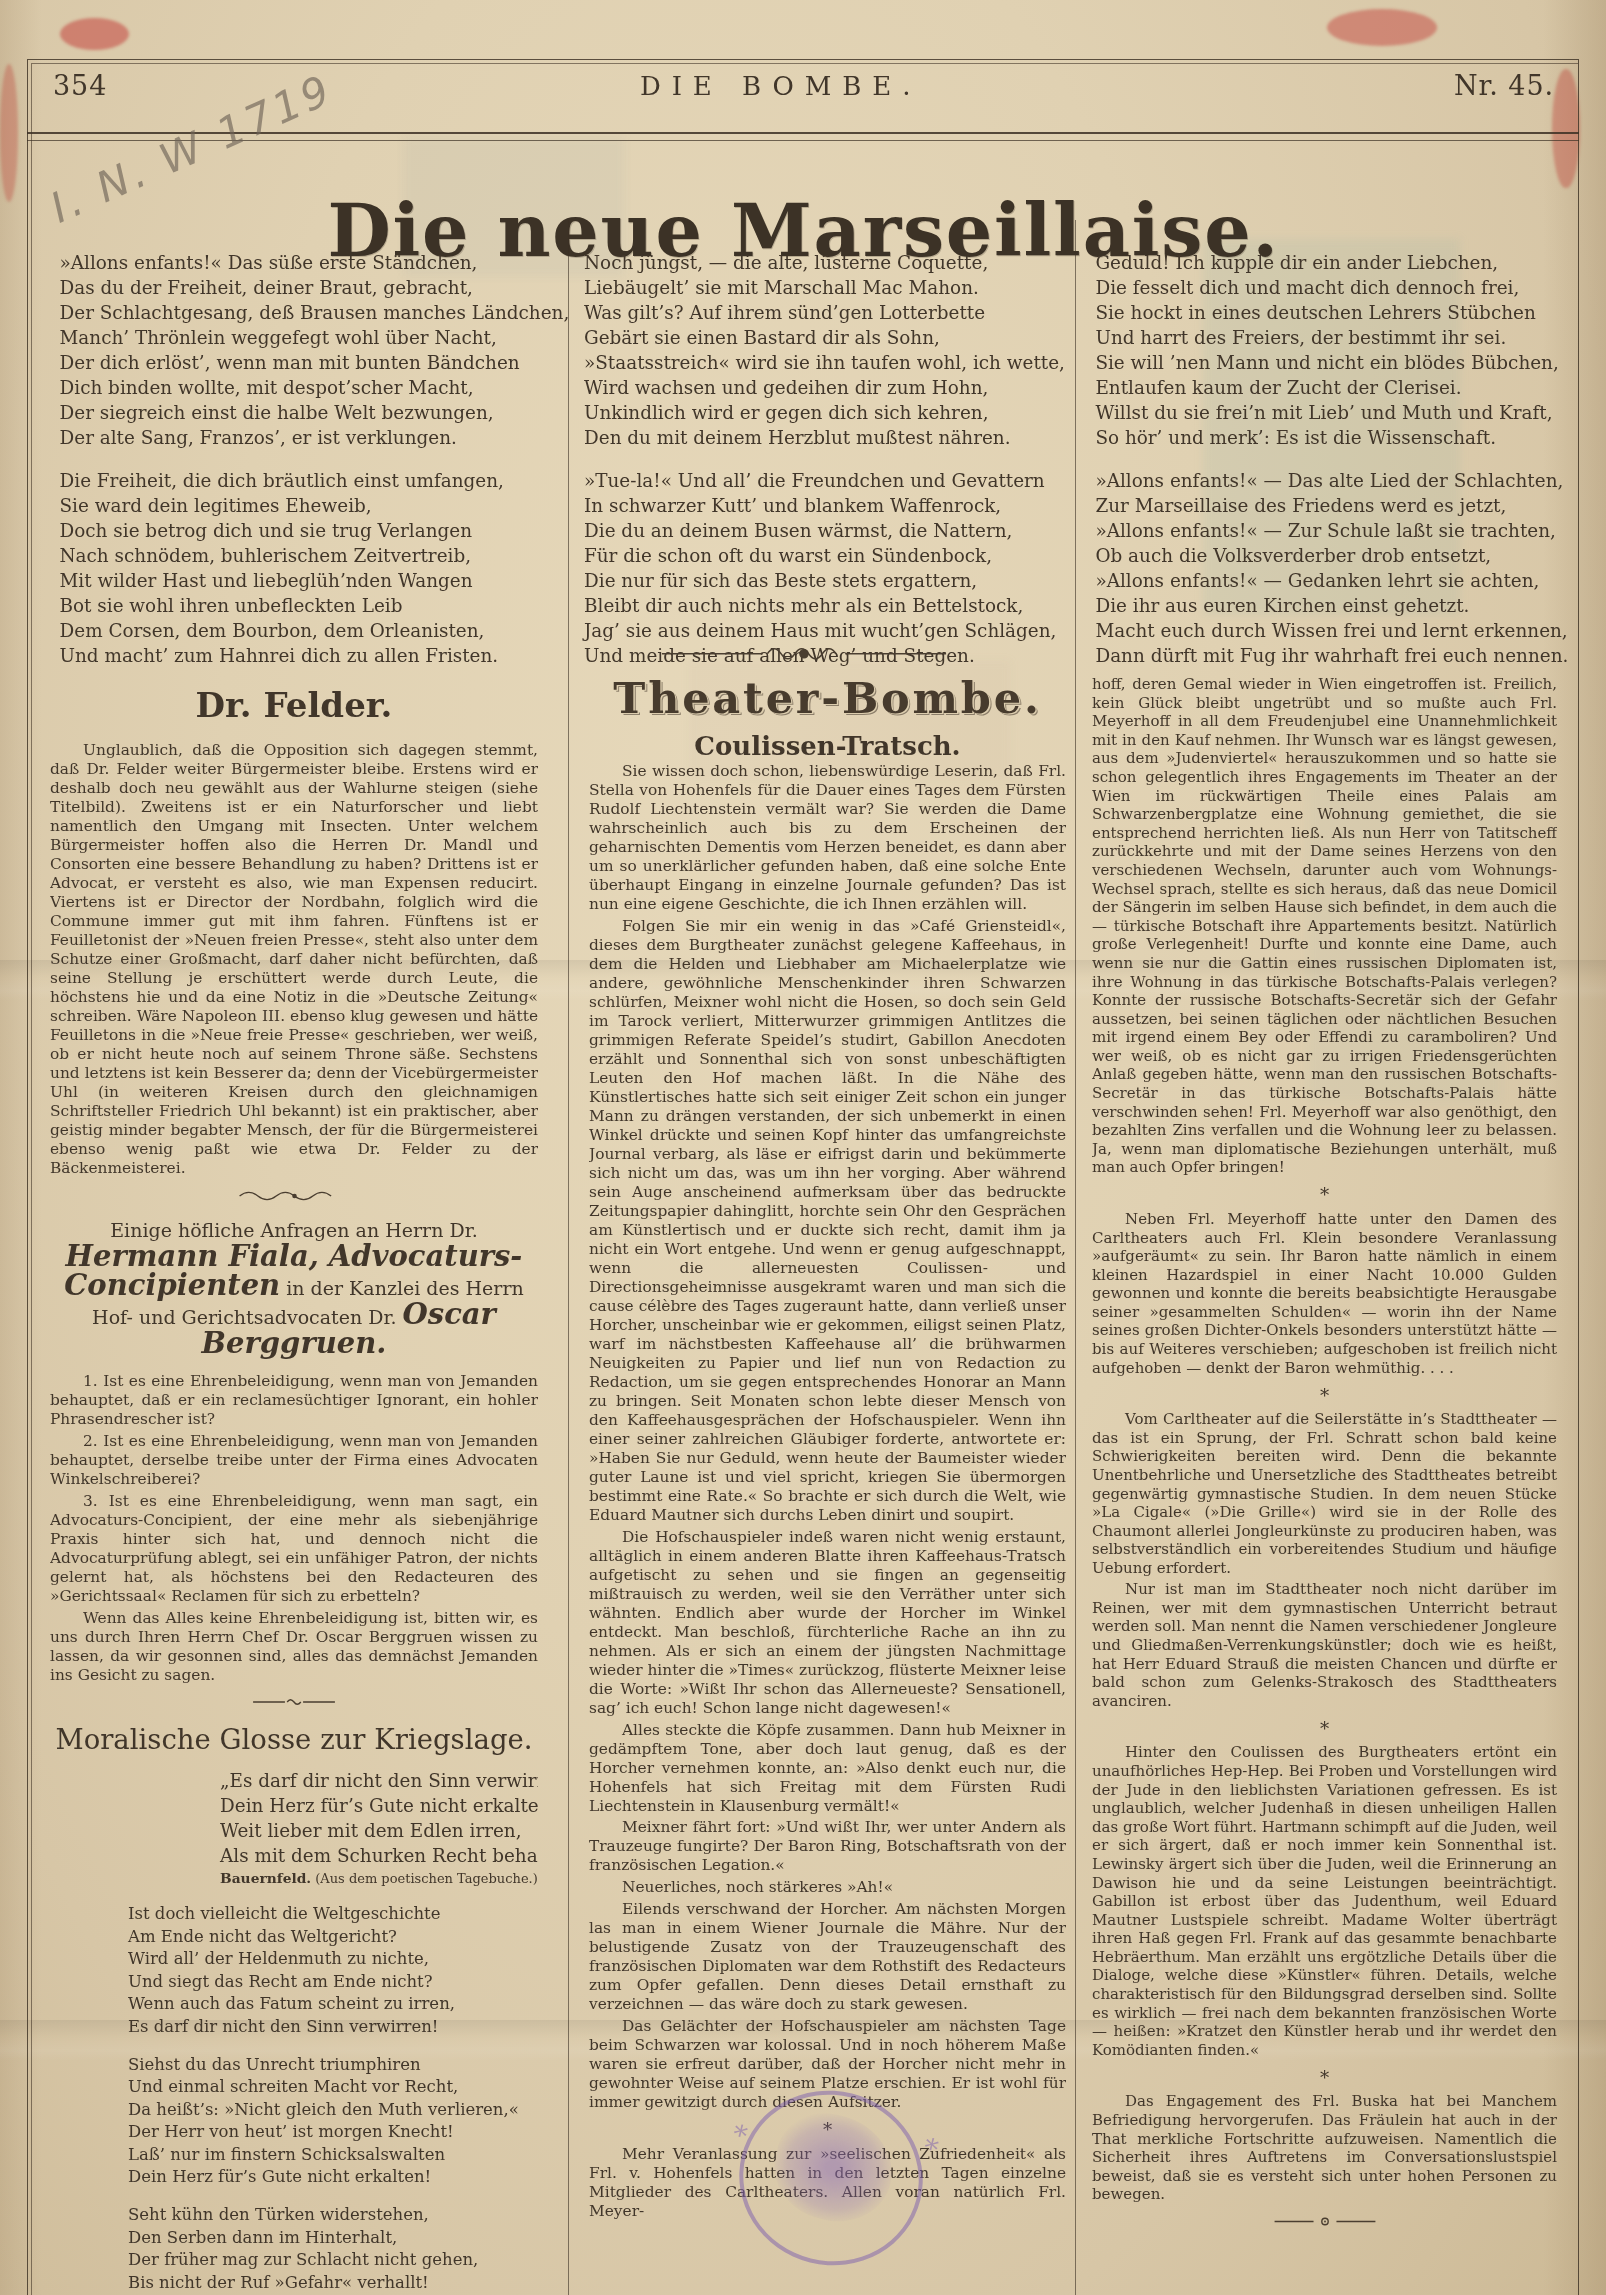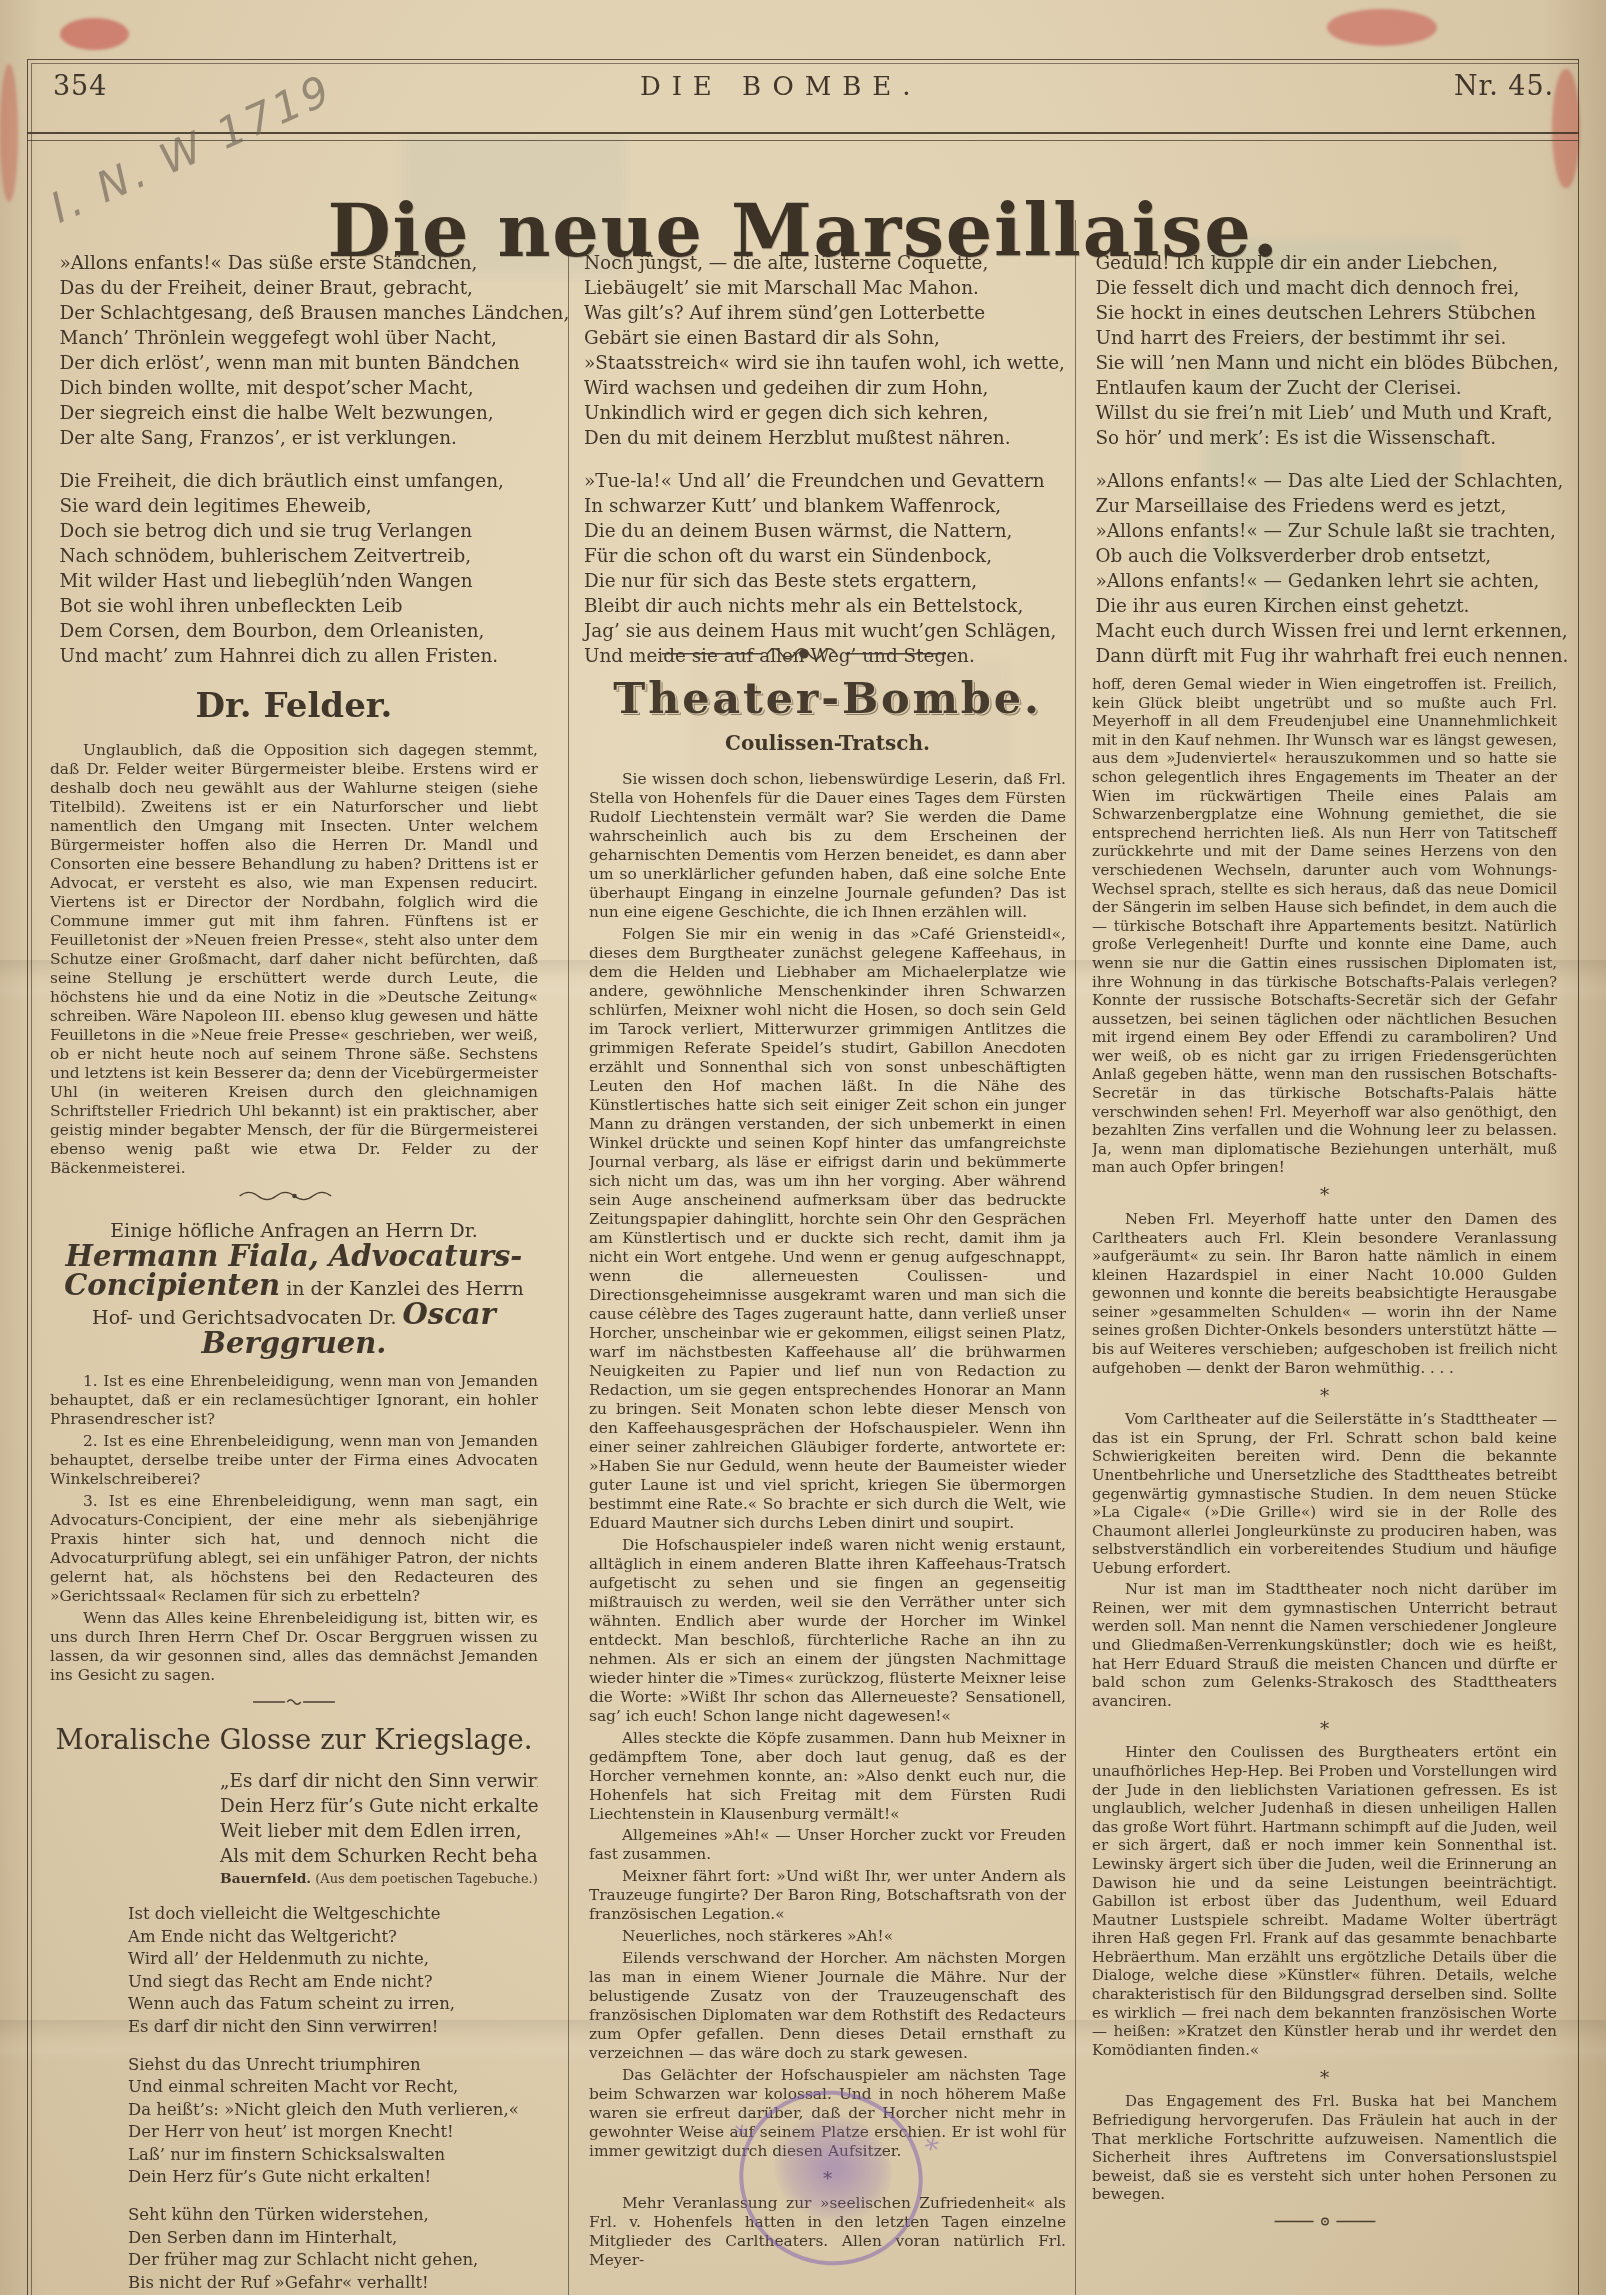--- a/index.html
+++ b/index.html
@@ -38,21 +38,21 @@
   .pline{font-size:18.4px;line-height:25px;white-space:nowrap;}
   .big-divider{position:absolute;top:640px;left:0;width:100%;text-align:center;color:#4a3e30;}
   .lower-col{position:absolute;overflow:hidden;}
   .col1{left:50px;top:685px;width:488px;height:1671px;}
   .col2{left:589px;top:673px;width:477px;height:1689px;}
   .col3{left:1092px;top:675px;width:465px;height:1685px;}
   .art-title{font-size:34px;font-weight:bold;text-align:center;margin:0 0 15.6px;}
   .theater-title{font-size:43px;font-weight:bold;text-align:center;margin:0 0 8.3px;
     letter-spacing:2.8px;color:#473b2d;
     text-shadow:1.4px 1.4px 0 #dccdae, 2.3px 2.3px 0 rgba(71,59,45,.55);}
-  .sub-title{font-size:20px;font-weight:bold;text-align:center;margin:0 0 15px;}
+  .sub-title{font-size:26px;font-weight:bold;text-align:center;margin:0 0 1px;}
   .para{font-size:15.4px;line-height:19px;text-align:justify;text-indent:33px;
     margin:0 0 2.8px;hyphens:auto;}
   .cont{text-indent:0;}
   .col3 .para{font-size:15px;line-height:18.6px;}
   .star-sep{text-align:center;font-size:18.4px;line-height:21px;margin:7.3px 0 4.6px;}
   .squiggle{text-align:center;margin:12px 0 13.8px;}
   .anfragen-head{font-size:19px;line-height:26px;text-align:center;margin:4.6px 0 13px;}
   .anfragen-head b{font-size:29px;font-style:italic;}
   .glosse-title{font-size:27.5px;font-weight:normal;text-align:center;margin:7.3px 0 13.8px;}
   .motto{margin:0 0 15.6px 170px;font-size:13px;line-height:16.5px;}
@@ -243,21 +243,20 @@
   </div>
 
   <div class="lower-col col2">
     <h2 class="theater-title">Theater-Bombe.</h2>
     <h3 class="sub-title">Coulissen-Tratsch.</h3>
     <div>
         <p class="para">Sie wissen doch schon, liebenswürdige Leserin, daß Frl. Stella von Hohenfels für die Dauer eines Tages dem Fürsten Rudolf Liechtenstein vermält war? Sie werden die Dame wahrscheinlich auch bis zu dem Erscheinen der geharnischten Dementis vom Herzen beneidet, es dann aber um so unerklärlicher gefunden haben, daß eine solche Ente überhaupt Eingang in einzelne Journale gefunden? Das ist nun eine eigene Geschichte, die ich Ihnen erzählen will.</p>
         <p class="para">Folgen Sie mir ein wenig in das »Café Griensteidl«, dieses dem Burgtheater zunächst gelegene Kaffeehaus, in dem die Helden und Liebhaber am Michaelerplatze wie andere, gewöhnliche Menschenkinder ihren Schwarzen schlürfen, Meixner wohl nicht die Hosen, so doch sein Geld im Tarock verliert, Mitterwurzer grimmigen Antlitzes die grimmigen Referate Speidel’s studirt, Gabillon Anecdoten erzählt und Sonnenthal sich von sonst unbeschäftigten Leuten den Hof machen läßt. In die Nähe des Künstlertisches hatte sich seit einiger Zeit schon ein junger Mann zu drängen verstanden, der sich unbemerkt in einen Winkel drückte und seinen Kopf hinter das umfangreichste Journal verbarg, als läse er eifrigst darin und bekümmerte sich nicht um das, was um ihn her vorging. Aber während sein Auge anscheinend aufmerksam über das bedruckte Zeitungspapier dahinglitt, horchte sein Ohr den Gesprächen am Künstlertisch und er duckte sich recht, damit ihm ja nicht ein Wort entgehe. Und wenn er genug aufgeschnappt, wenn die allerneuesten Coulissen- und Directionsgeheimnisse ausgekramt waren und man sich die cause célèbre des Tages zugeraunt hatte, dann verließ unser Horcher, unscheinbar wie er gekommen, eiligst seinen Platz, warf im nächstbesten Kaffeehause all’ die brühwarmen Neuigkeiten zu Papier und lief nun von Redaction zu Redaction, um sie gegen entsprechendes Honorar an Mann zu bringen. Seit Monaten schon lebte dieser Mensch von den Kaffeehausgesprächen der Hofschauspieler. Wenn ihn einer seiner zahlreichen Gläubiger forderte, antwortete er: »Haben Sie nur Geduld, wenn heute der Baumeister wieder guter Laune ist und viel spricht, kriegen Sie übermorgen bestimmt eine Rate.« So brachte er sich durch die Welt, wie Eduard Mautner sich durchs Leben dinirt und soupirt.</p>
         <p class="para">Die Hofschauspieler indeß waren nicht wenig erstaunt, alltäglich in einem anderen Blatte ihren Kaffeehaus-Tratsch aufgetischt zu sehen und sie fingen an gegenseitig mißtrauisch zu werden, weil sie den Verräther unter sich wähnten. Endlich aber wurde der Horcher im Winkel entdeckt. Man beschloß, fürchterliche Rache an ihn zu nehmen. Als er sich an einem der jüngsten Nachmittage wieder hinter die »Times« zurückzog, flüsterte Meixner leise die Worte: »Wißt Ihr schon das Allerneueste? Sensationell, sag’ ich euch! Schon lange nicht dagewesen!«</p>
         <p class="para">Alles steckte die Köpfe zusammen. Dann hub Meixner in gedämpftem Tone, aber doch laut genug, daß es der Horcher vernehmen konnte, an: »Also denkt euch nur, die Hohenfels hat sich Freitag mit dem Fürsten Rudi Liechtenstein in Klausenburg vermält!«</p>
-        <p class="para">Allgemeines »Ah!« — Unser Horcher zuckt vor Freuden fast zusammen.</p>
         <p class="para">Meixner fährt fort: »Und wißt Ihr, wer unter Andern als Trauzeuge fungirte? Der Baron Ring, Botschaftsrath von der französischen Legation.«</p>
         <p class="para">Neuerliches, noch stärkeres »Ah!«</p>
         <p class="para">Eilends verschwand der Horcher. Am nächsten Morgen las man in einem Wiener Journale die Mähre. Nur der belustigende Zusatz von der Trauzeugenschaft des französischen Diplomaten war dem Rothstift des Redacteurs zum Opfer gefallen. Denn dieses Detail ernsthaft zu verzeichnen — das wäre doch zu stark gewesen.</p>
         <p class="para">Das Gelächter der Hofschauspieler am nächsten Tage beim Schwarzen war kolossal. Und in noch höherem Maße waren sie erfreut darüber, daß der Horcher nicht mehr in gewohnter Weise auf seinem Platze erschien. Er ist wohl für immer gewitzigt durch diesen Aufsitzer.</p>
         <div class="star-sep">*</div>
         <p class="para">Mehr Veranlassung zur »seelischen Zufriedenheit« als Frl. v. Hohenfels hatten in den letzten Tagen einzelne Mitglieder des Carltheaters. Allen voran natürlich Frl. Meyer-</p>
       </div>
   </div>
 
   <div class="lower-col col3">

